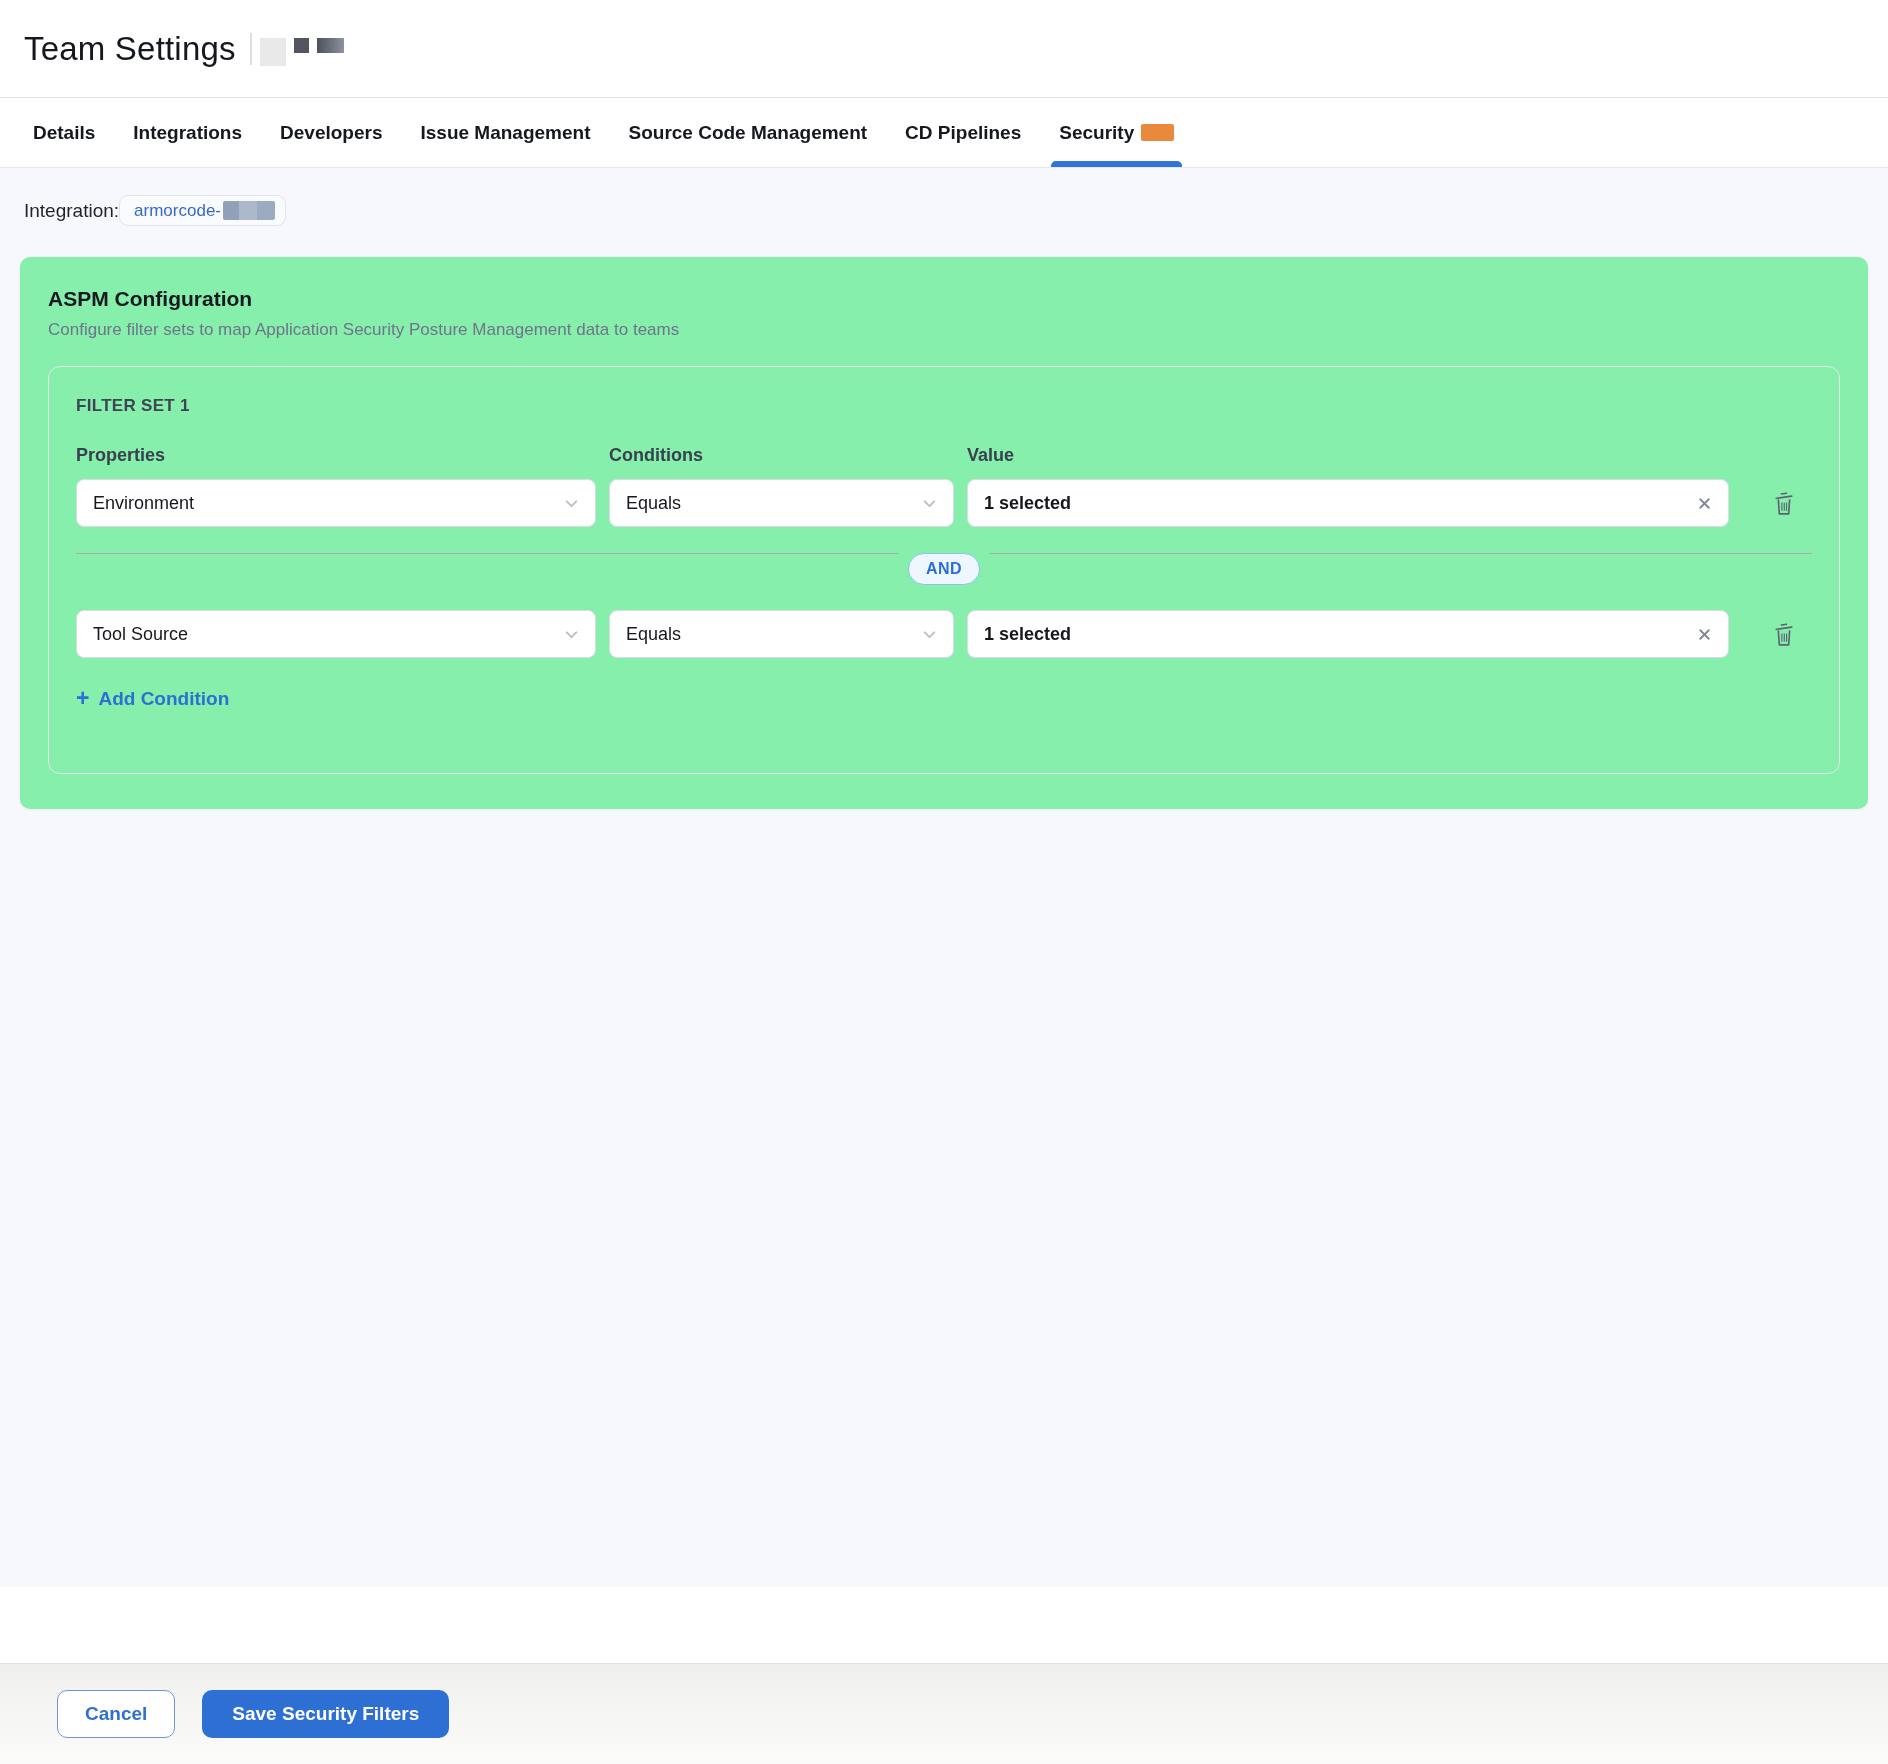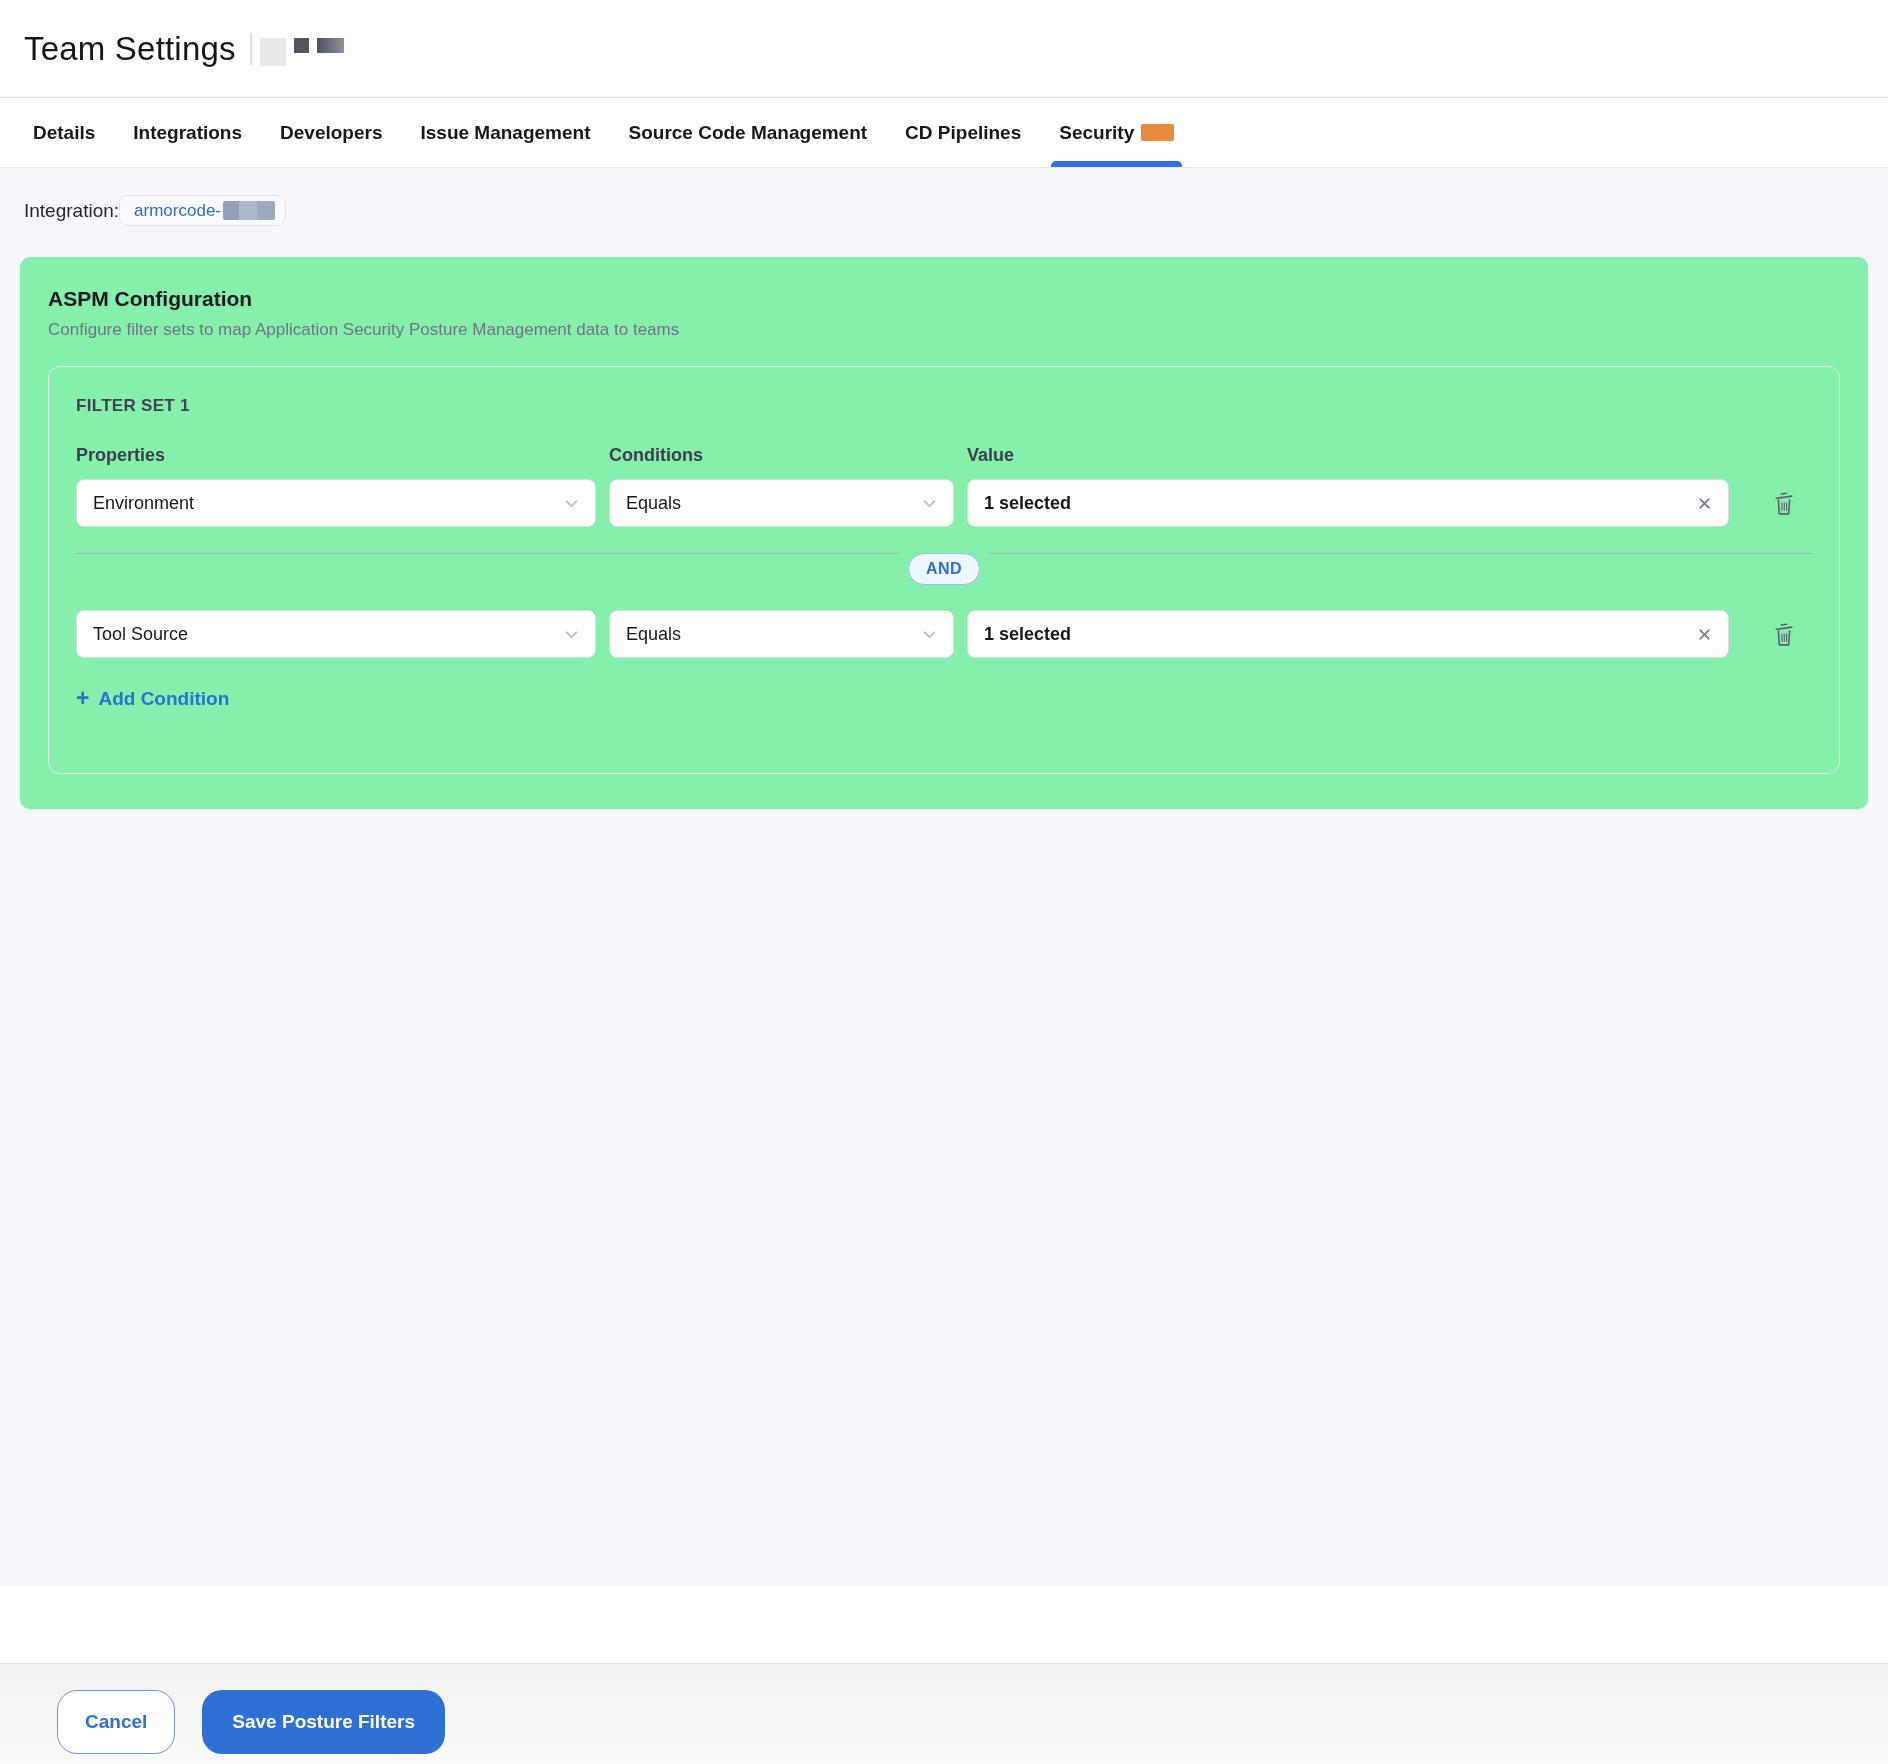--- a/index.html
+++ b/index.html
@@ -78,21 +78,21 @@
   .add-condition{display:inline-flex;align-items:center;gap:9px;margin-top:29px;
     background:none;border:none;color:var(--accent);font-size:19px;font-weight:700;
     cursor:pointer;font-family:inherit}
   .plus-glyph{font-size:23px;font-weight:700;line-height:1}
 
   
   .white-strip{height:76px;background:#fff}
   .footer{height:101px;border-top:1px solid #e3e3e6;
     background:linear-gradient(180deg,#efefee 0%,#f5f5f4 45%,#fbfbfa 100%);
     display:flex;align-items:flex-start;gap:27px;padding:26px 0 0 57px}
-  .btn{height:64px;border-radius:20px;font-size:19px;font-weight:700;font-family:inherit;
+  .btn{height:48px;border-radius:10px;font-size:19px;font-weight:700;font-family:inherit;
     cursor:pointer;padding:0 27px}
   .btn-cancel{background:#fff;border:1px solid #6d95d8;color:var(--accent)}
   .btn-save{background:var(--accent);border:none;color:#fff;padding:0 30px}
 </style>
 </head>
 <body>
 
 <div class="header">
   <h1 class="page-title">Team Settings</h1>
   <div class="title-redaction">
@@ -236,14 +236,14 @@
         <span class="plus-glyph">+</span>
         <span>Add Condition</span>
       </button>
     </div>
   </div>
 </div>
 
 <div class="white-strip"></div>
 <div class="footer">
   <button class="btn btn-cancel">Cancel</button>
-  <button class="btn btn-save">Save Posture Filters</button>
+  <button class="btn btn-save">Save Security Filters</button>
 </div>
 
 </body></html>

